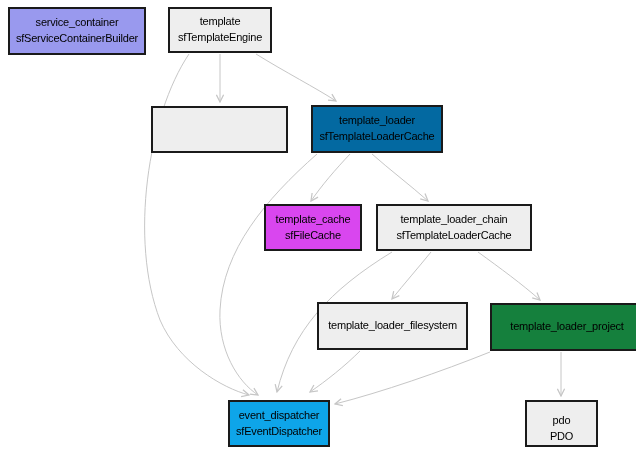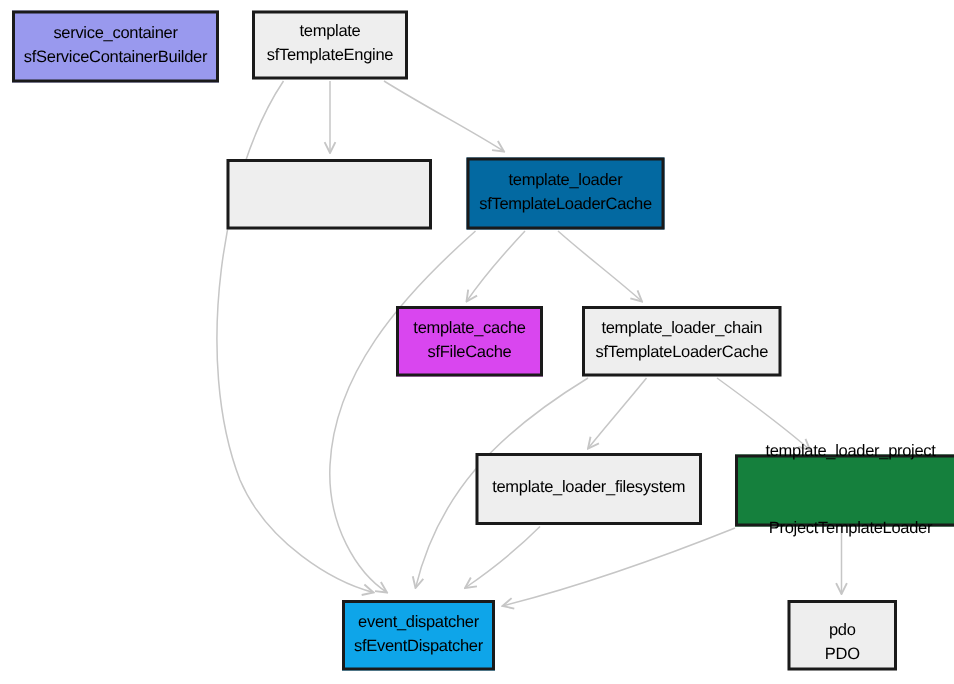--- a/index.html
+++ b/index.html
@@ -80,30 +80,29 @@
       <div class="node" style="left: 151px; top: 106px; width: 137px; height: 47px; background: rgb(238, 238, 238);">
       </div>
       <div class="node" style="left: 311px; top: 105px; width: 132px; height: 48px; background: #0369a1;">
         <span class="svc">template_loader</span>
         <span class="cls">sfTemplateLoaderCache</span>
       </div>
       <div class="node" style="left: 264px; top: 204px; width: 98px; height: 47px; background: #d946ef;">
         <span class="svc">template_cache</span>
         <span class="cls">sfFileCache</span>
       </div>
-      <div class="node" style="left: 388px; top: 204px; width: 133px; height: 47px; background: rgb(238, 238, 238);">
+      <div class="node" style="left: 376px; top: 204px; width: 156px; height: 47px; background: rgb(238, 238, 238);">
         <span class="svc">template_loader_chain</span>
         <span class="cls">sfTemplateLoaderCache</span>
       </div>
       <div class="node" style="left: 317px; top: 302px; width: 151px; height: 48px; background: rgb(238, 238, 238);">
         <span class="svc">template_loader_filesystem</span>
       </div>
       <div class="node" style="left: 490px; top: 303px; width: 154px; height: 48px; background: #15803d; gap: 35px;">
         <span class="svc">template_loader_project</span>
-        <span class="cls">ProjectTemplateLoader</span>
       </div>
       <div class="node" style="left: 228px; top: 400px; width: 102px; height: 47px; background: #0ea5e9;">
         <span class="svc">event_dispatcher</span>
         <span class="cls">sfEventDispatcher</span>
       </div>
       <div class="node" style="left: 525px; top: 400px; width: 73px; height: 47px; background: rgb(238, 238, 238); justify-content: flex-end;">
         <span class="svc">pdo</span>
         <span class="cls">PDO</span>
       </div>
     </div>

